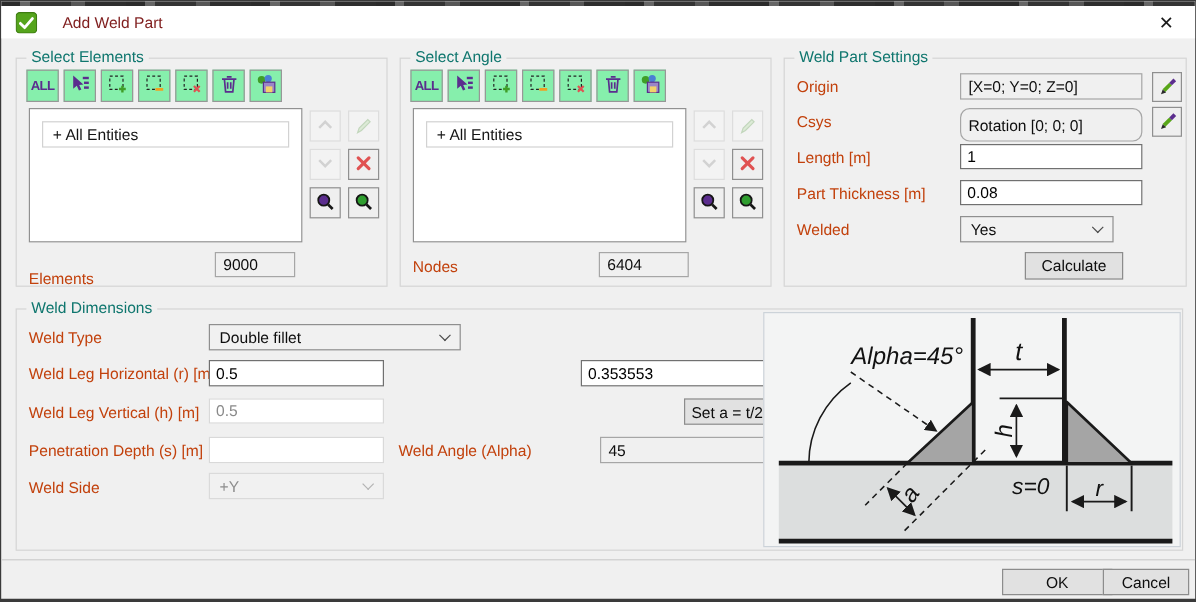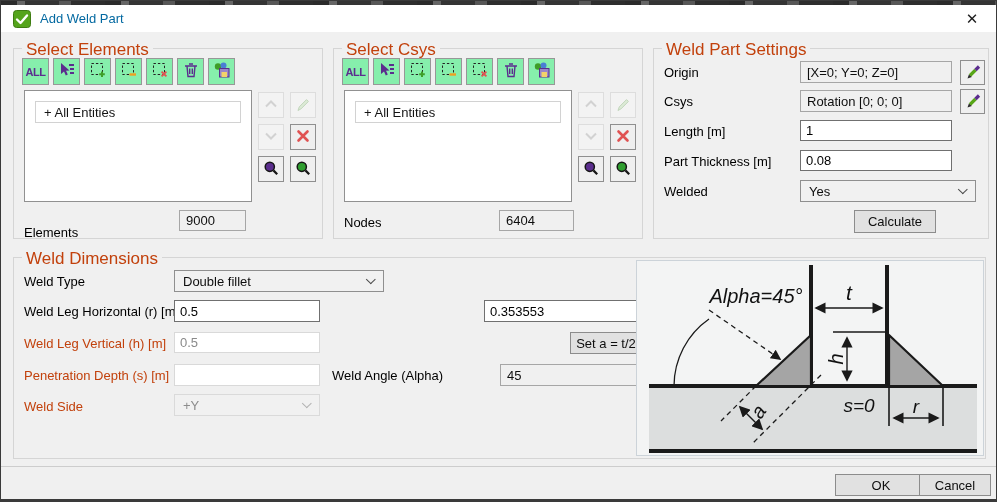--- a/index.html
+++ b/index.html
@@ -7,43 +7,43 @@
   body { font-family:"Liberation Sans", sans-serif; font-size:13px; color:#1a1a1a; }
 
   .dialog { position:relative; width:997px; height:502px; background:#f0f0f0;
             border:1px solid #3a3a3a; border-bottom-width:3px; overflow:hidden; }
 
   .bg-strip { position:absolute; top:0; left:0; right:0; height:4px;
     background: repeating-linear-gradient(90deg,#2b2b2b 0 16px,#666 16px 24px,#343434 24px 58px,#575757 58px 70px,#2e2e2e 70px 104px); }
 
   .titlebar { position:absolute; top:4px; left:0; right:0; height:27px; background:#ffffff;
               display:flex; align-items:center; padding:0 12px; gap:9px; }
-  .title-text { font-size:13px; color:#0369a1; }
+  .title-text { font-size:13px; color:#7f1d1d;margin-left:12px; }
   .close-btn { margin-left:auto; width:24px; height:22px; display:flex; align-items:center;
                justify-content:center; font-size:15px; color:#1a1a1a; }
 
   .group { position:absolute; border:1px solid #d5d5d5; }
   .group-label { position:absolute; top:-9px; left:8px; background:#f0f0f0; padding:0 4px;
-                 font-size:17px; color:#c2410c; white-space:nowrap; }
+                 font-size:13px; color:#0f766e; white-space:nowrap; }
 
   .toolbar { position:absolute; left:8px; top:9px; display:flex; gap:4px; }
   .tbtn { width:27px; height:27px; background:#86efac; border:1px solid #979797;
           display:flex; align-items:center; justify-content:center; }
   .all-txt { font-weight:700; font-size:11px; letter-spacing:-0.5px; color:#5b2d8e; }
 
   .listbox { position:absolute; left:10px; top:41px; width:228px; height:112px;
              background:#ffffff; border:1px solid #919191; padding:10px; }
   .list-item { height:22px; border:1px solid #d2d2d2; display:flex; align-items:center;
                padding-left:8px; font-size:13px; color:#141414; background:#fff; }
 
   .sbtn { position:absolute; width:26px; height:26px; background:#efefef; border:1px solid #8f8f8f;
           display:flex; align-items:center; justify-content:center; }
   .sbtn.dis { border-color:#ddd; background:#f3f3f3; }
 
-  .flabel { position:absolute; font-size:13px; color:#000000; white-space:nowrap; }
+  .flabel { position:absolute; font-size:13px; color:#c2410c; white-space:nowrap; }
   .flabel.dim { color:#c2410c; }
 
   .ro-field { position:absolute; background:#f0f0f0; border:1px solid #a6a6a6; font-size:13px;
               color:#0e0e0e; display:flex; align-items:center; padding:0 6px; white-space:nowrap; overflow:hidden; }
   input.txt { position:absolute; border:1px solid #707070; background:#fff; color:#000;
               font-family:inherit; font-size:13px; padding:0 5px; outline:none; }
   input.txt.dis { border-color:#d9d9d9; color:#8a8a8a; }
 
   .combo { position:absolute; background:#f1f1f1; border:1px solid #8f8f8f; font-size:13px;
            display:flex; align-items:center; justify-content:space-between; padding:0 8px; color:#0e0e0e; }
@@ -156,21 +156,21 @@
         <span><svg width="18" height="18">
             <circle cx="7.8" cy="7.8" r="4.6" fill="#2f9e2f" stroke="#161616" stroke-width="1.5"></circle>
             <path d="M11.4 11.4 L15.2 15.2" stroke="#161616" stroke-width="2.2"></path>
           </svg></span>
       </div>
     <span class="flabel" style="left:10px; top:176px;">Elements</span>
     <div class="ro-field" style="left:165px; top:161px; width:67px; height:21px;">9000</div>
   </div>
 
   <div class="group" style="left:332px; top:47px; width:310px; height:191px;">
-    <span class="group-label">Select Csys</span>
+    <span class="group-label">Select Angle</span>
     <div class="toolbar">
       <div class="tbtn">
           <span class="all-txt">ALL</span>
         </div>
       <div class="tbtn">
           <span><svg width="18" height="18">
               <path d="M3 2 L3 13 L6 10.5 L7.8 14.5 L9.8 13.6 L8 9.8 L11.5 9.5 Z" fill="#5b2d8e"></path>
               <rect x="11" y="3" width="5" height="2" fill="#5b2d8e"></rect>
               <rect x="12" y="7" width="4" height="2" fill="#5b2d8e"></rect>
               <rect x="12" y="11" width="4" height="2" fill="#5b2d8e"></rect>
@@ -254,37 +254,37 @@
     <div class="ro-field" style="left:146px; top:12px; width:152px; height:22px;">[X=0; Y=0; Z=0]</div>
     <div class="sbtn" style="left:306px; top:11px; width:25px; height:25px;">
         <span><svg width="20" height="20">
             <path d="M7 14.5 L12.5 9" stroke="#58a618" stroke-width="3.2"></path>
             <path d="M12.5 9 L16 5.5" stroke="#5b2d8e" stroke-width="3.2"></path>
             <path d="M4.5 17.5 L5.9 13.6 L8.8 16.1 Z" fill="#2a2a2a"></path>
           </svg></span>
       </div>
 
     <span class="flabel" style="left:10px; top:45px;">Csys</span>
-    <div class="ro-field" style="left:146px; top:41px; width:152px; height:22px;">Rotation [0; 0; 0]</div>
+    <div class="ro-field" style="left:146px; top:41px; width:152px; height:28px;border-radius:8px;">Rotation [0; 0; 0]</div>
     <div class="sbtn" style="left:306px; top:40px; width:25px; height:25px;">
         <span><svg width="20" height="20">
             <path d="M7 14.5 L12.5 9" stroke="#58a618" stroke-width="3.2"></path>
             <path d="M12.5 9 L16 5.5" stroke="#5b2d8e" stroke-width="3.2"></path>
             <path d="M4.5 17.5 L5.9 13.6 L8.8 16.1 Z" fill="#2a2a2a"></path>
           </svg></span>
       </div>
 
     <span class="flabel" style="left:10px; top:75px;">Length [m]</span>
     <input class="txt" style="left: 146px; top: 71px; width: 152px; height: 21px;" value="1">
 
     <span class="flabel" style="left:10px; top:105px;">Part Thickness [m]</span>
     <input class="txt" style="left: 146px; top: 101px; width: 152px; height: 21px;" value="0.08">
 
     <span class="flabel" style="left:10px; top:135px;">Welded</span>
-    <div class="combo" style="left:146px; top:131px; width:176px; height:22px;">
+    <div class="combo" style="left:146px; top:131px; width:128px; height:22px;">
       <span>Yes</span>
       <span class="chev"></span>
     </div>
 
     <div class="btn" style="left:200px; top:161px; width:82px; height:23px;">Calculate</div>
   </div>
 
   <div class="group" style="left:12px; top:256px; width:973px; height:202px;">
     <span class="group-label">Weld Dimensions</span>
 

